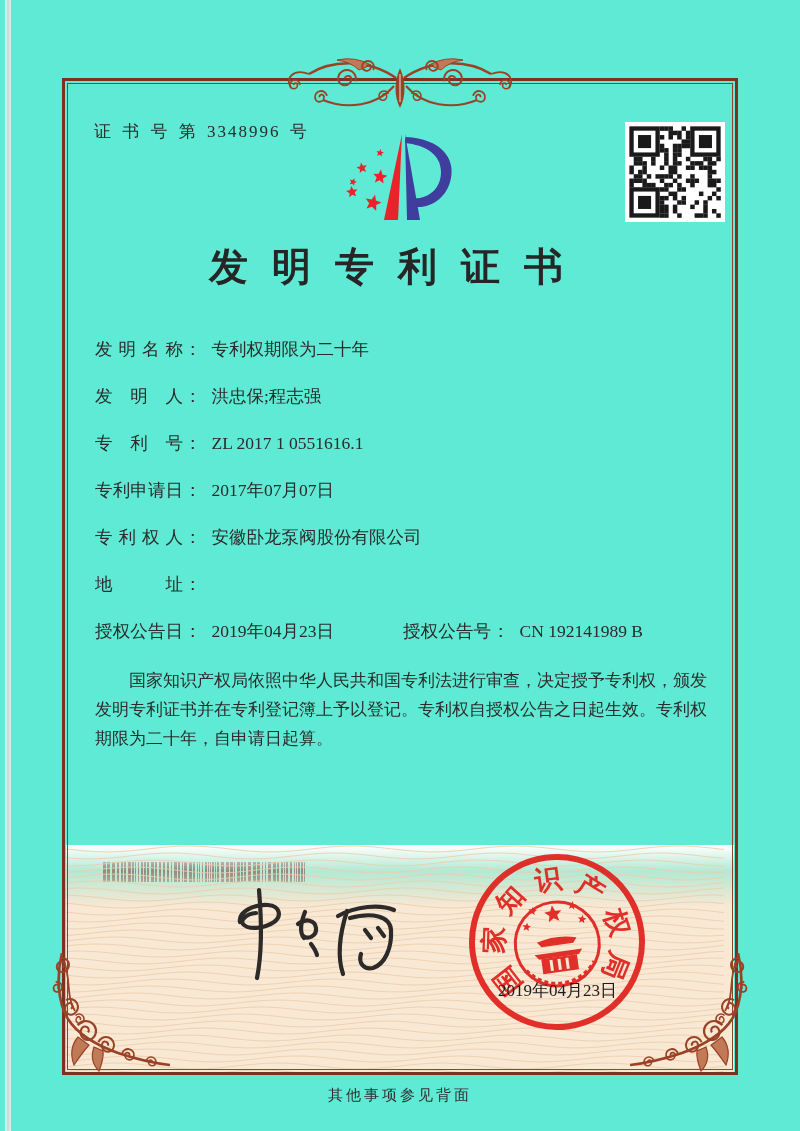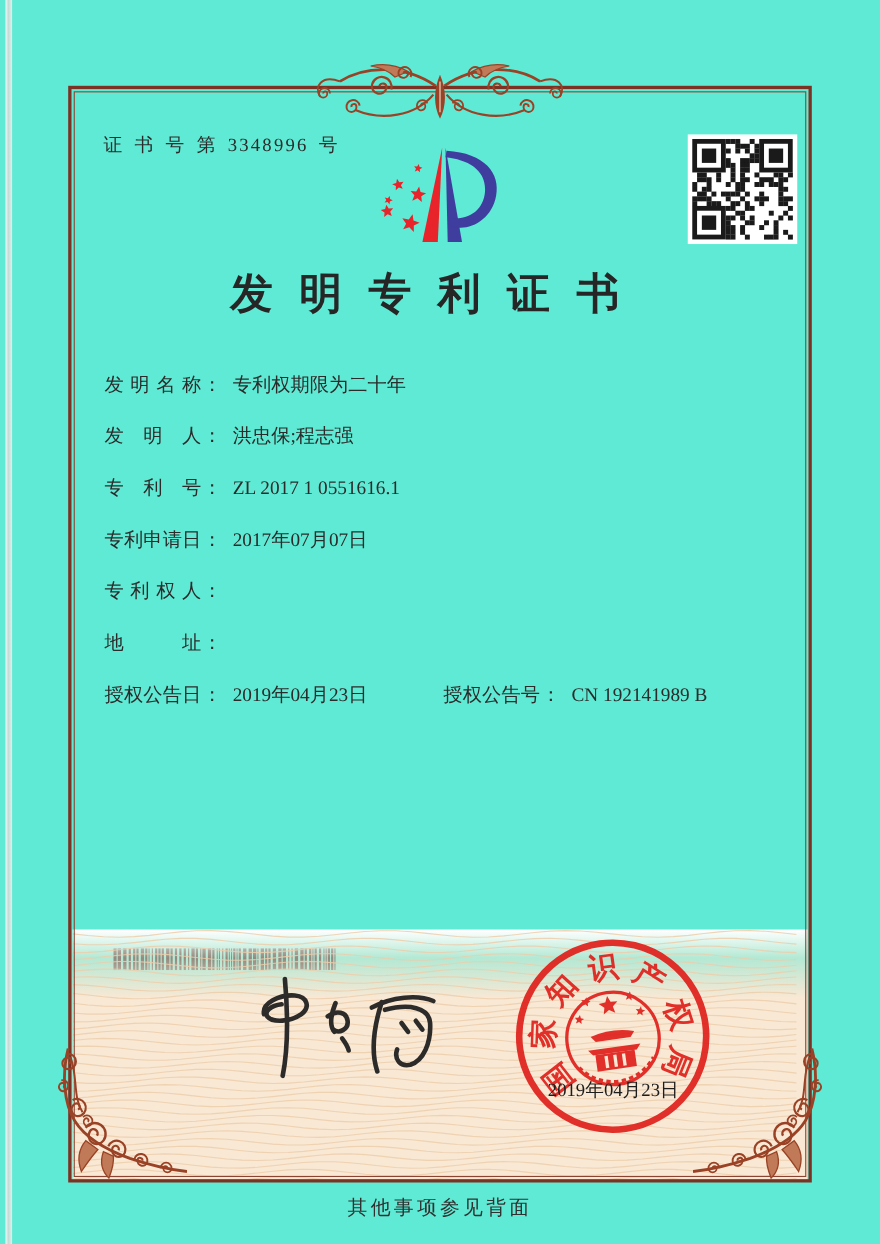--- a/index.html
+++ b/index.html
@@ -29,21 +29,21 @@
   .fvalue{margin-left:10px;white-space:nowrap;}
   .pair2{position:absolute;left:308px;top:0;display:flex;align-items:baseline;}
   .paras{left:95px;top:666px;width:612px;font-size:17px;line-height:29px;text-align:justify;}
   .paras p{margin:0;text-indent:2em;}
   .barcode{left:103px;top:862px;width:205px;height:20px;}
   .signer{left:97px;top:924px;font-size:17.5px;line-height:34px;letter-spacing:2px;}
   .sig-svg{left:210px;top:878px;width:200px;height:110px;z-index:4;}
   .seal-svg{left:461px;top:846px;width:192px;height:192px;z-index:5;opacity:.94;}
   .seal-date{left:455px;top:979px;width:205px;text-align:center;font-size:17px;color:#1c1c1c;z-index:6;}
   .page-info{left:62px;top:1033px;width:676px;text-align:center;font-size:15.5px;letter-spacing:1px;}
-  .back-note{left:0;top:1086px;width:800px;text-align:center;font-size:18px;letter-spacing:3px;color:#303030;}
+  .back-note{left:0;top:1086px;width:800px;text-align:center;font-size:15px;letter-spacing:3px;color:#303030;}
   .content,.cert-no,.logo-box,.qr-box,.title,.fields,.paras,.barcode,.signer,.sig-svg,
   .seal-svg,.seal-date,.page-info,.back-note{position:absolute;}
 </style>
 </head>
 <body>
 
 <div class="page">
   <div class="scan-edge"></div>
 
   <div class="frame"></div>
@@ -350,20 +350,21 @@
       <span class="fvalue">2017年07月07日</span>
     </div>
     <div class="field-row">
       <span class="flabel">
           <span>专</span>
           <span>利</span>
           <span>权</span>
           <span>人</span>
         </span>
         <span class="fcolon">：</span>
+      <span class="fvalue">安徽卧龙泵阀股份有限公司</span>
     </div>
     <div class="field-row">
       <span class="flabel">
           <span>地</span>
           <span>址</span>
         </span>
         <span class="fcolon">：</span>
     </div>
     <div class="field-row">
       <span class="flabel">
@@ -383,20 +384,21 @@
             <span>告</span>
             <span>号</span>
           </span>
           <span class="fcolon">：</span>
         <span class="fvalue">CN 192141989 B</span>
       </span>
     </div>
   </div>
 
   <div class="paras">
+    <p>国家知识产权局依照中华人民共和国专利法进行审查，决定授予专利权，颁发发明专利证书并在专利登记簿上予以登记。专利权自授权公告之日起生效。专利权期限为二十年，自申请日起算。</p>
   </div>
 
   <svg class="barcode" id="barcode" viewBox="0 0 205 20" preserveAspectRatio="none">
       <rect x="0" y="0" width="3" height="20" fill="#161616"></rect>
       <rect x="4" y="0" width="3" height="20" fill="#161616"></rect>
       <rect x="9" y="0" width="3" height="20" fill="#161616"></rect>
       <rect x="14" y="0" width="2" height="20" fill="#161616"></rect>
       <rect x="18" y="0" width="2" height="20" fill="#161616"></rect>
       <rect x="21" y="0" width="2" height="20" fill="#161616"></rect>
       <rect x="25" y="0" width="3" height="20" fill="#161616"></rect>

